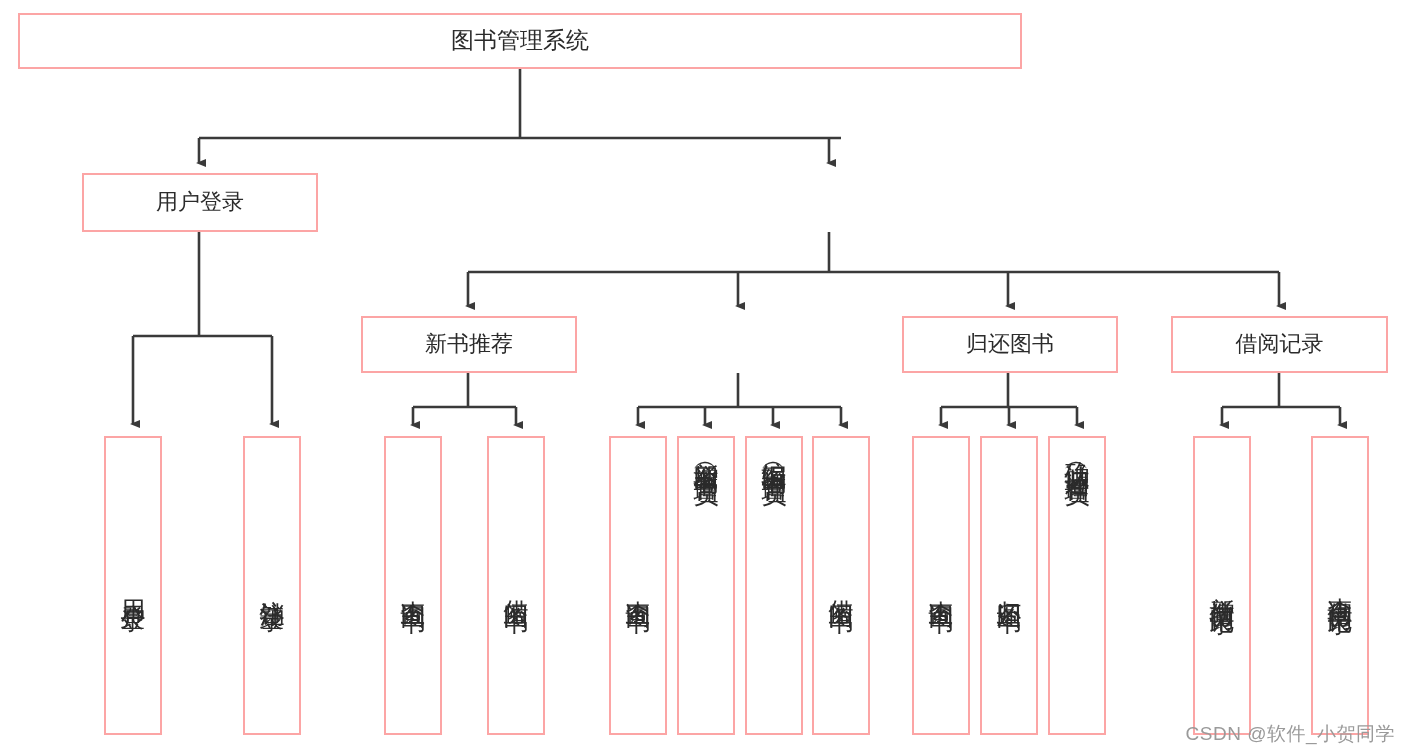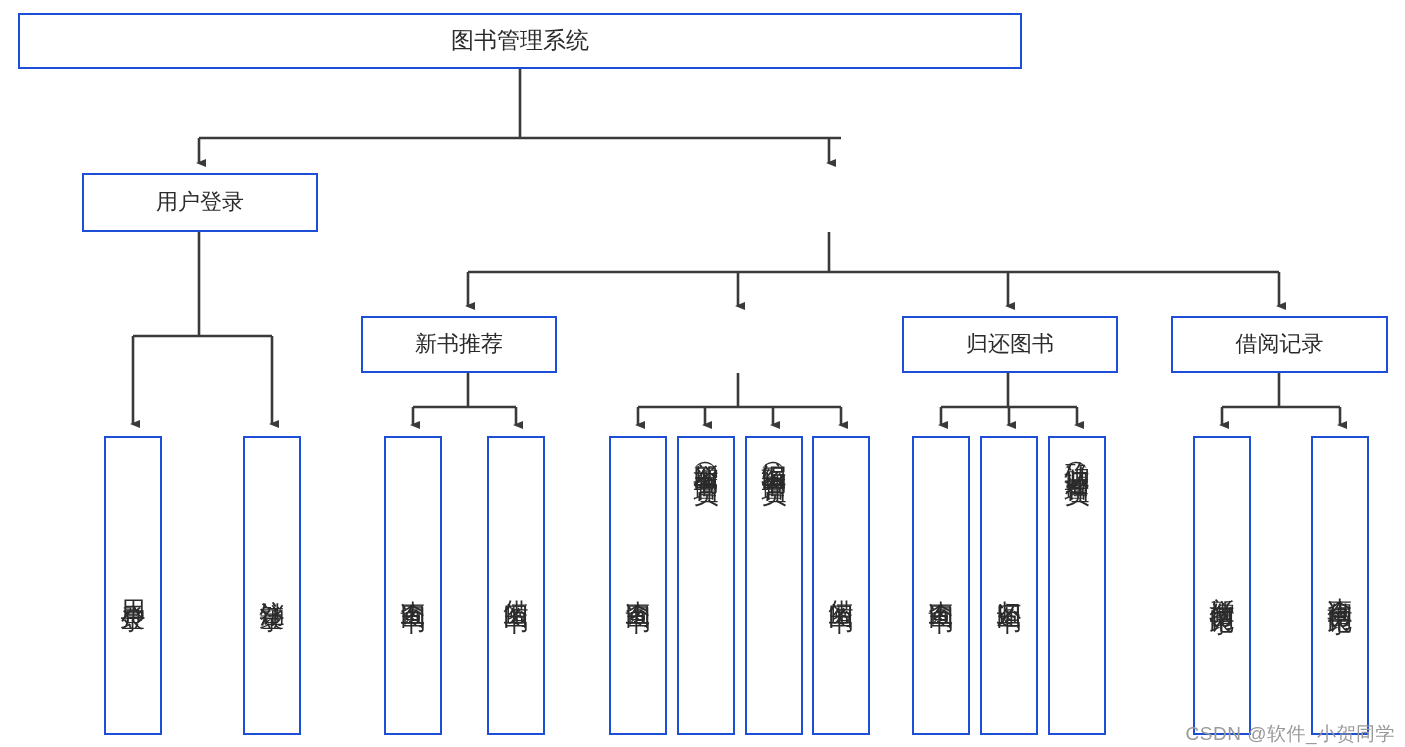--- a/index.html
+++ b/index.html
@@ -21,21 +21,21 @@
     position: absolute;
     left: 0;
     top: 0;
     width: 1405px;
     height: 747px;
   }
   .node {
     position: absolute;
     box-sizing: border-box;
     background: #ffffff;
-    border: 2px solid #1d4ed8;
+    border: 2px solid #fca5a5;
     display: flex;
     align-items: center;
     justify-content: center;
     overflow: hidden;
   }
   .node-label {
     color: #2b2b2b;
     text-align: center;
     line-height: 1.12;
     white-space: nowrap;
@@ -128,21 +128,21 @@
   </svg>
 
   <div class="node horiz root" style="left:18px; top:13px; width:1004px; height:56px;">
     <span class="node-label">图书管理系统</span>
   </div>
 
   <div class="node horiz" style="left:82px; top:173px; width:236px; height:59px;">
     <span class="node-label">用户登录</span>
   </div>
 
-  <div class="node horiz" style="left:361px; top:316px; width:196px; height:57px;">
+  <div class="node horiz" style="left:361px; top:316px; width:216px; height:57px;">
     <span class="node-label">新书推荐</span>
   </div>
   <div class="node horiz" style="left:902px; top:316px; width:216px; height:57px;">
     <span class="node-label">归还图书</span>
   </div>
   <div class="node horiz" style="left:1171px; top:316px; width:217px; height:57px;">
     <span class="node-label">借阅记录</span>
   </div>
 
   <div class="node vert centered" style="left:104px; top:436px; width:58px; height:299px;">

